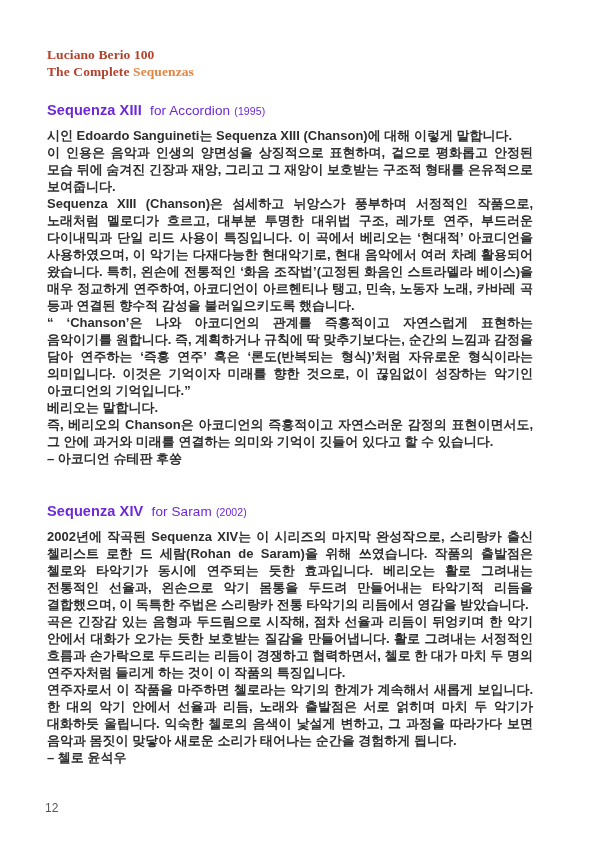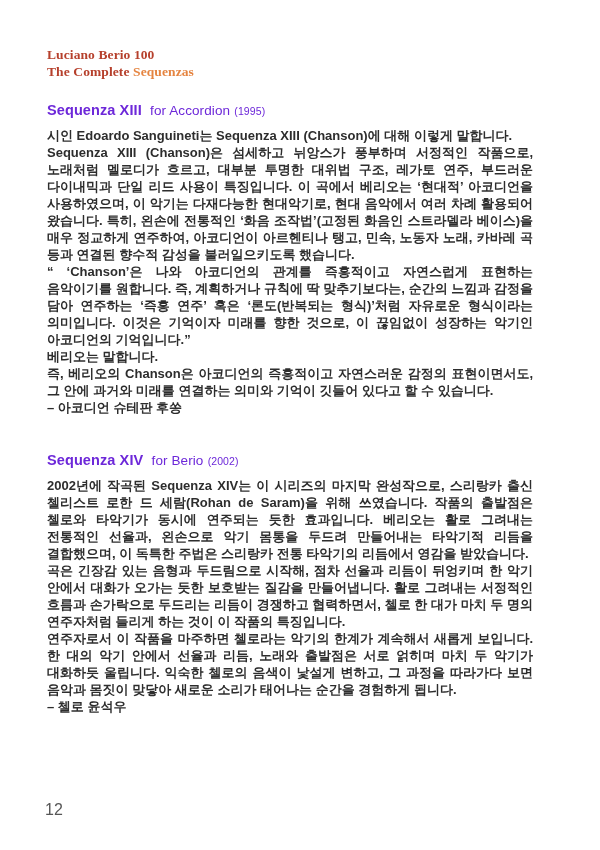--- a/index.html
+++ b/index.html
@@ -49,51 +49,52 @@
     line-height: 17px;
     color: #3a3a3a;
     font-weight: 600;
     text-align: right;
   }
   .section + .section-gap { height: 14px; }
   .page-number {
     position: absolute;
     left: 45px;
     top: 801px;
-    font-size: 16px;
+    font-size: 12px;
     color: #565656;
     font-weight: 500;
   }
 </style>
 </head>
 <body>
 
 <div class="page">
 
   <div class="doc-header">
     <div>Luciano Berio 100</div>
     <div><span>The Complete</span> <span class="accent">Sequenzas</span></div>
   </div>
 
   <div class="section">
     <h2 class="seq-heading"><span class="seq-title">Sequenza XIII</span>&nbsp; <span class="seq-sub">for Accordion</span> <span class="seq-year">(1995)</span></h2>
     <div class="section-body">
       <p>시인 Edoardo Sanguineti는 Sequenza XIII (Chanson)에 대해 이렇게 말합니다.</p>
+      <p>이 인용은 음악과 인생의 양면성을 상징적으로 표현하며, 겉으로 평화롭고 안정된 모습 뒤에 숨겨진 긴장과 재앙, 그리고 그 재앙이 보호받는 구조적 형태를 은유적으로 보여줍니다.</p>
       <p>Sequenza XIII (Chanson)은 섬세하고 뉘앙스가 풍부하며 서정적인 작품으로, 노래처럼 멜로디가 흐르고, 대부분 투명한 대위법 구조, 레가토 연주, 부드러운 다이내믹과 단일 리드 사용이 특징입니다. 이 곡에서 베리오는 ‘현대적’ 아코디언을 사용하였으며, 이 악기는 다재다능한 현대악기로, 현대 음악에서 여러 차례 활용되어 왔습니다. 특히, 왼손에 전통적인 ‘화음 조작법’(고정된 화음인 스트라델라 베이스)을 매우 정교하게 연주하여, 아코디언이 아르헨티나 탱고, 민속, 노동자 노래, 카바레 곡 등과 연결된 향수적 감성을 불러일으키도록 했습니다.</p>
       <p>“ ‘Chanson’은 나와 아코디언의 관계를 즉흥적이고 자연스럽게 표현하는 음악이기를 원합니다. 즉, 계획하거나 규칙에 딱 맞추기보다는, 순간의 느낌과 감정을 담아 연주하는 ‘즉흥 연주’ 혹은 ‘론도(반복되는 형식)’처럼 자유로운 형식이라는 의미입니다. 이것은 기억이자 미래를 향한 것으로, 이 끊임없이 성장하는 악기인 아코디언의 기억입니다.”</p>
       <p>베리오는 말합니다.</p>
       <p>즉, 베리오의 Chanson은 아코디언의 즉흥적이고 자연스러운 감정의 표현이면서도, 그 안에 과거와 미래를 연결하는 의미와 기억이 깃들어 있다고 할 수 있습니다.</p>
       <p class="signature">– 아코디언 슈테판 후쏭</p>
     </div>
   </div>
 
   <div class="section-gap"></div>
 
   <div class="section">
-    <h2 class="seq-heading"><span class="seq-title">Sequenza XIV</span>&nbsp; <span class="seq-sub">for Berio</span> <span class="seq-year">(2002)</span></h2>
+    <h2 class="seq-heading"><span class="seq-title">Sequenza XIV</span>&nbsp; <span class="seq-sub">for Saram</span> <span class="seq-year">(2002)</span></h2>
     <div class="section-body">
       <p>2002년에 작곡된 Sequenza XIV는 이 시리즈의 마지막 완성작으로, 스리랑카 출신 첼리스트 로한 드 세람(Rohan de Saram)을 위해 쓰였습니다. 작품의 출발점은 첼로와 타악기가 동시에 연주되는 듯한 효과입니다. 베리오는 활로 그려내는 전통적인 선율과, 왼손으로 악기 몸통을 두드려 만들어내는 타악기적 리듬을 결합했으며, 이 독특한 주법은 스리랑카 전통 타악기의 리듬에서 영감을 받았습니다.</p>
       <p>곡은 긴장감 있는 음형과 두드림으로 시작해, 점차 선율과 리듬이 뒤엉키며 한 악기 안에서 대화가 오가는 듯한 보호받는 질감을 만들어냅니다. 활로 그려내는 서정적인 흐름과 손가락으로 두드리는 리듬이 경쟁하고 협력하면서, 첼로 한 대가 마치 두 명의 연주자처럼 들리게 하는 것이 이 작품의 특징입니다.</p>
       <p>연주자로서 이 작품을 마주하면 첼로라는 악기의 한계가 계속해서 새롭게 보입니다. 한 대의 악기 안에서 선율과 리듬, 노래와 출발점은 서로 얽히며 마치 두 악기가 대화하듯 울립니다. 익숙한 첼로의 음색이 낯설게 변하고, 그 과정을 따라가다 보면 음악과 몸짓이 맞닿아 새로운 소리가 태어나는 순간을 경험하게 됩니다.</p>
       <p class="signature">– 첼로 윤석우</p>
     </div>
   </div>
 
   <div class="page-number">12</div>
 

